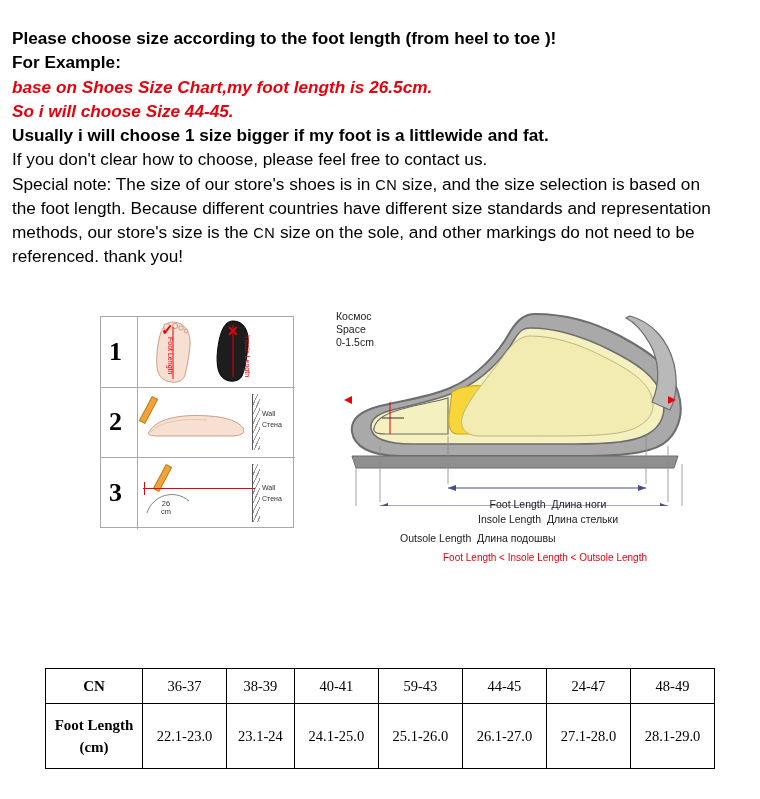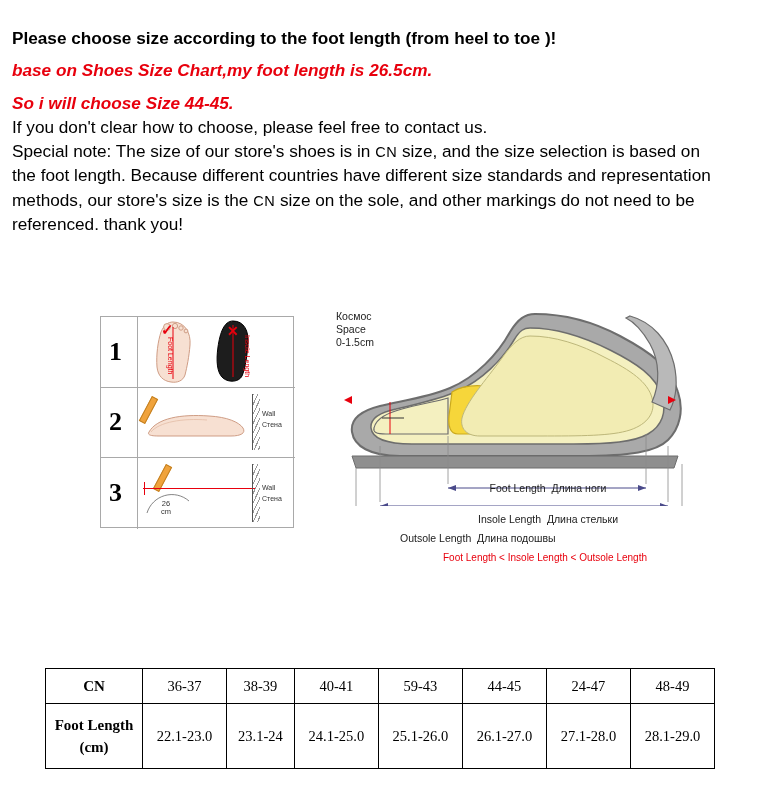--- a/index.html
+++ b/index.html
@@ -27,21 +27,20 @@
     width: 715px;
     font-size: 17.2px;
     line-height: 1.41;
   }
   .intro .ln { white-space: normal; }
   .bold { font-weight: bold; }
   .red-italic {
     color: #e8000d;
     font-weight: bold;
     font-style: italic;
-    margin-top: 8px;
   }
   .cn-small { font-size: 14.5px; letter-spacing: .5px; }
 
   
   .diagram {
     position: absolute;
     left: 0;
     top: 306px;
     width: 760px;
     height: 270px;
@@ -206,22 +205,24 @@
   }
   .size-table tr.row2 td { height: 64px; }
 </style>
 </head>
 <body>
 
 <div class="page">
 
   <div class="intro">
     <div class="ln bold">Please choose size according to the foot length (from heel to toe )!</div>
+    <div class="ln bold">For Example:</div>
     <div class="ln red-italic">base on Shoes Size Chart,my foot length is 26.5cm.</div>
     <div class="ln red-italic">So i will choose Size 44-45.</div>
+    <div class="ln bold">Usually i will choose 1 size bigger if my foot is a littlewide and fat.</div>
     <div class="ln">If you don't clear how to choose, please feel free to contact us.</div>
     <div class="ln">
       <span>Special note: The size of our store's shoes is in</span>
       <span class="cn-small">CN</span>
       <span>size, and the size selection is based on the foot length. Because different countries have different size standards and representation methods, our store's size is the</span>
       <span class="cn-small">CN</span>
       <span>size on the sole, and other markings do not need to be referenced. thank you!</span>
     </div>
   </div>
 
@@ -326,21 +327,21 @@
         <polygon points="14,94 22,90 22,98" fill="#e8000d"></polygon>
         <polygon points="346,94 338,90 338,98" fill="#e8000d"></polygon>
       </svg>
 
       <div class="shoe-label" style="left:6px;top:4px">
         <div>Космос</div>
         <div>Space</div>
         <div>0-1.5cm</div>
       </div>
 
-      <div class="measure-row" style="left:118px;top:176px;width:200px;text-align:center">
+      <div class="measure-row" style="left:118px;top:192px;width:200px;text-align:center">
         <span>Foot Length</span>&nbsp;
         <span>Длина ноги</span>
       </div>
       <div class="measure-row" style="left:98px;top:207px;width:240px;text-align:center">
         <span>Insole Length</span>&nbsp;
         <span>Длина стельки</span>
       </div>
       <div class="measure-row" style="left:70px;top:226px;width:290px;text-align:left">
         <span>Outsole Length</span>&nbsp;
         <span>Длина подошвы</span>

